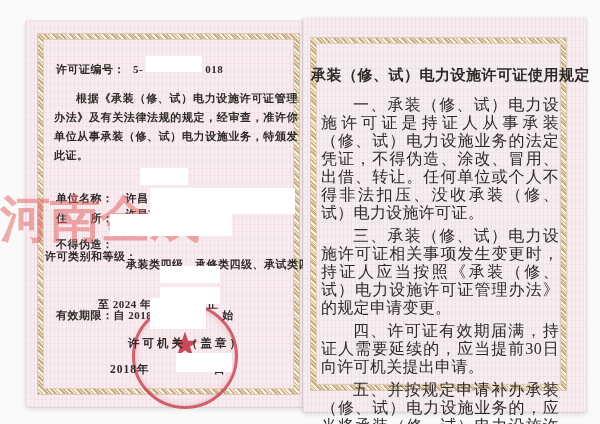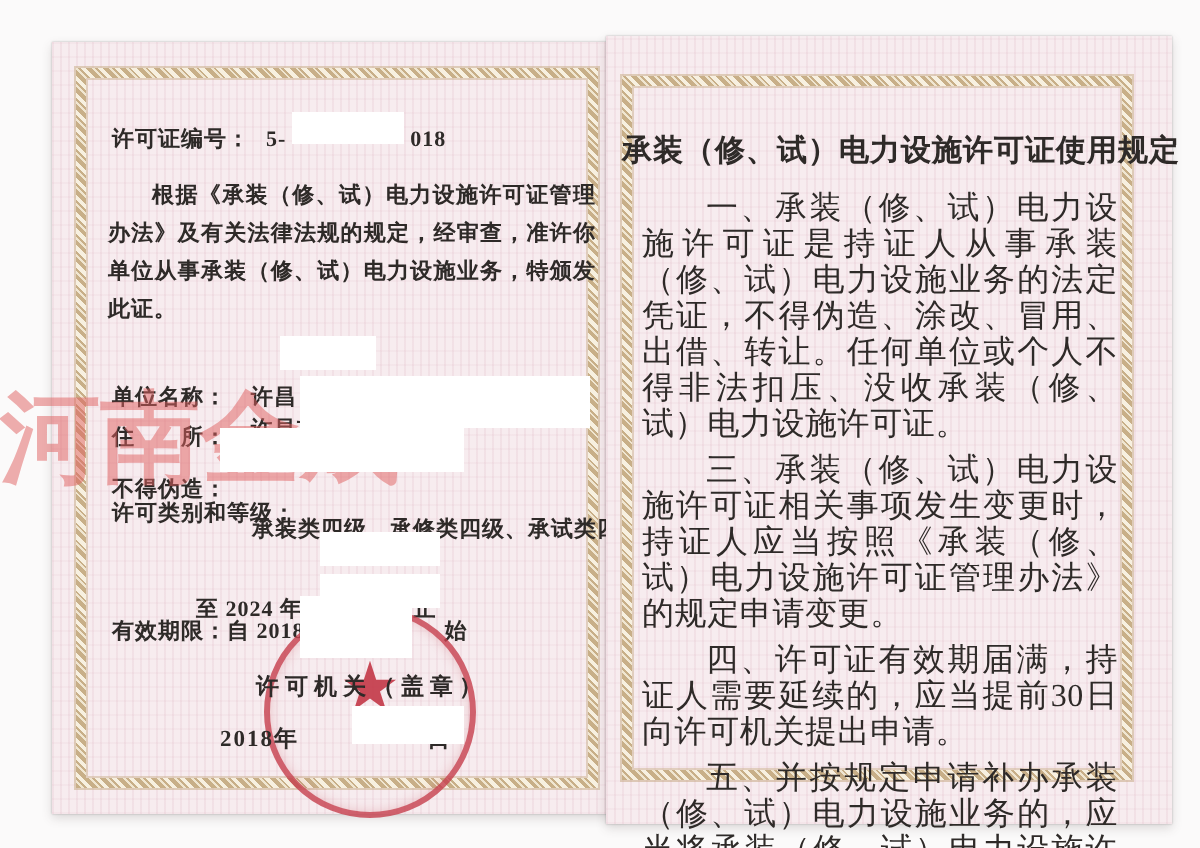--- a/index.html
+++ b/index.html
@@ -104,21 +104,21 @@
     </div>
 
     <div class="row" style="left:30px;top:190px;">
       <span class="lbl">住　　所：</span><span class="gap12" style="position:relative;top:-4px;">许昌市</span>
     </div>
 
     <div class="row" style="left:30px;top:216px;">
       <span class="lbl">不得伪造：</span>
     </div>
 
-    <div class="row" style="left:30px;top:228px;">
+    <div class="row" style="left:19px;top:228px;">
       <span class="lbl">许可类别和等级：</span>
     </div>
     <div class="row" style="left:100px;top:236px;">
       <span>承装类四级、承修类四级、承试类四级</span>
     </div>
 
     <div class="row" style="left:30px;top:255px;margin-top:32px;">
       <span class="lbl">有效期限：</span><span>自 2018 年 0</span><span class="gap46">始</span>
     </div>
     <div class="row" style="left:72px;top:276px;">

